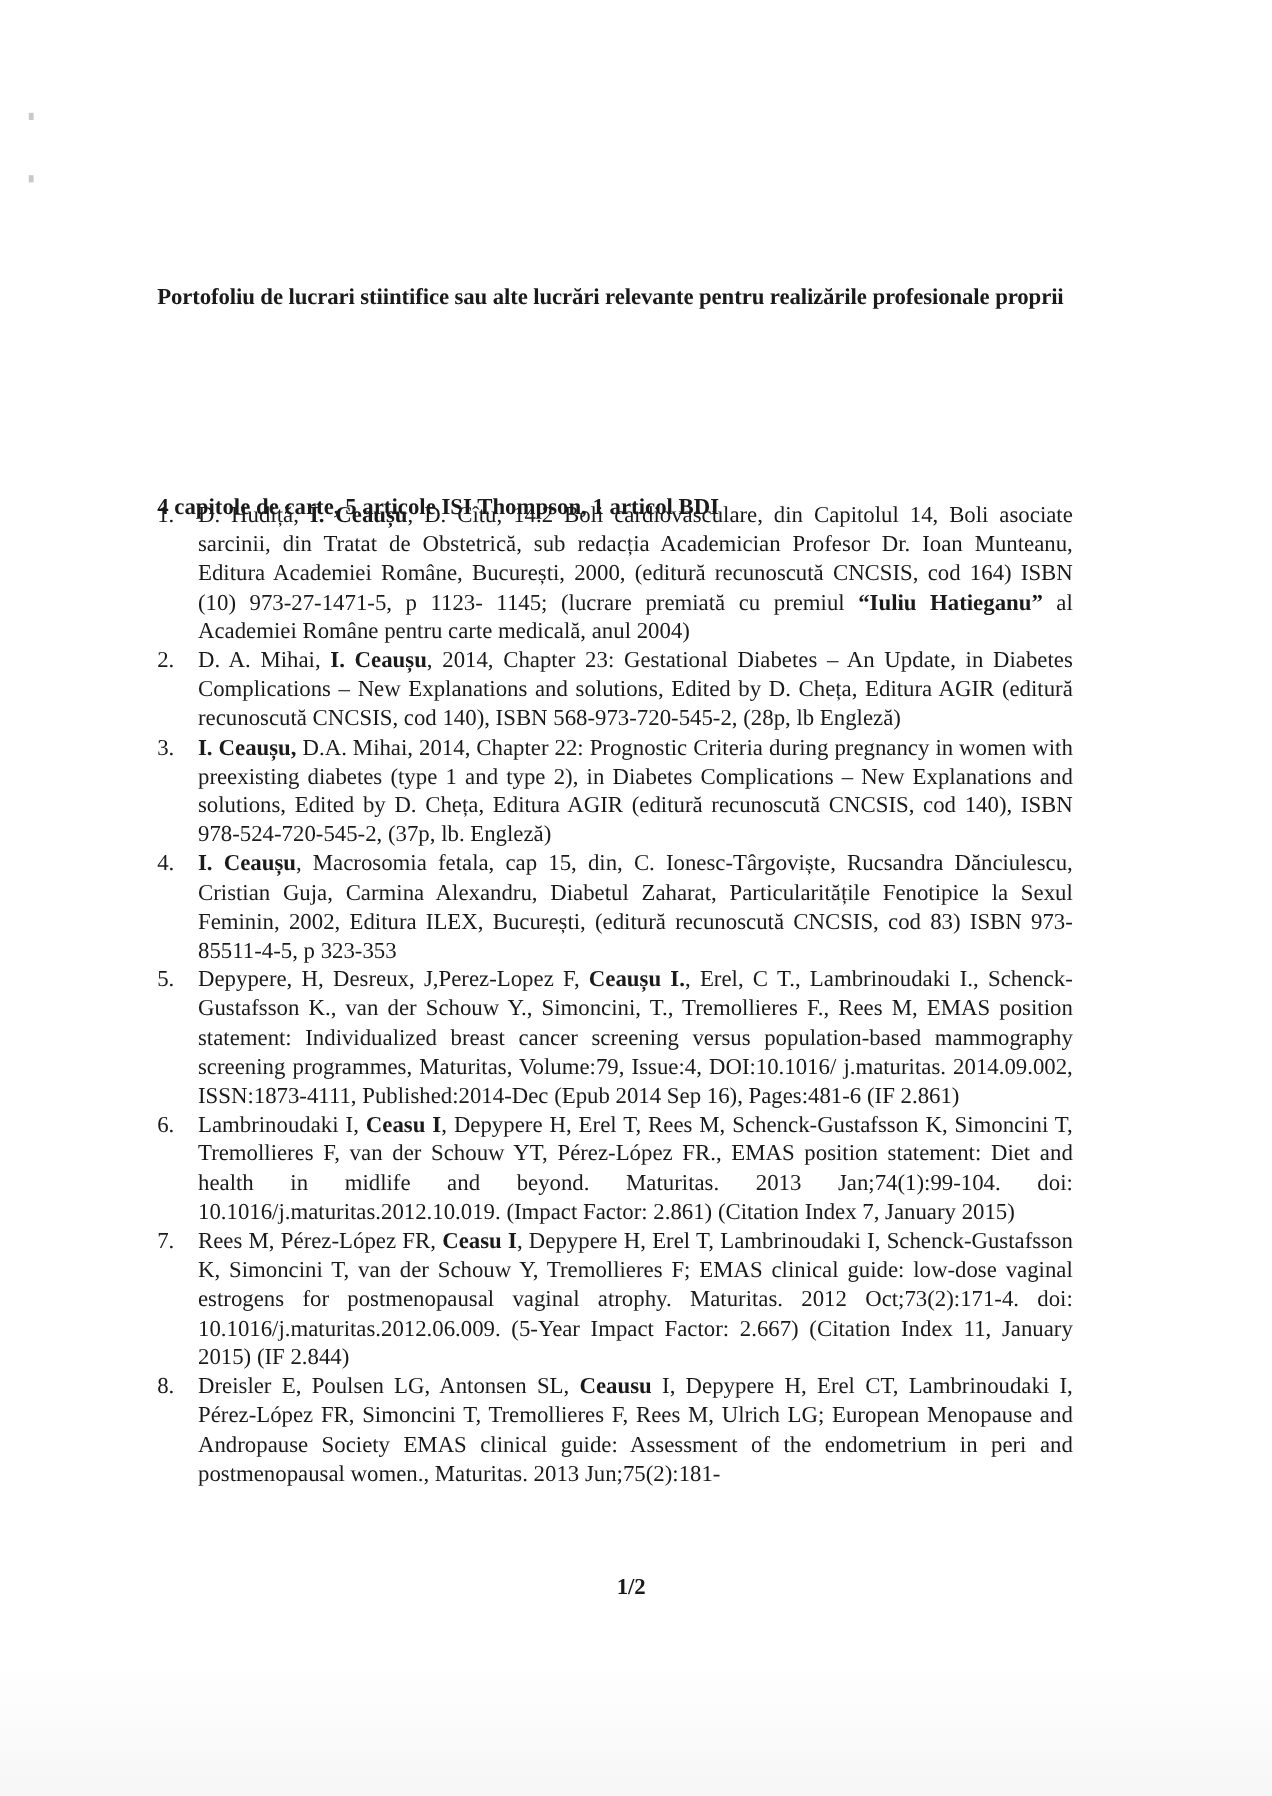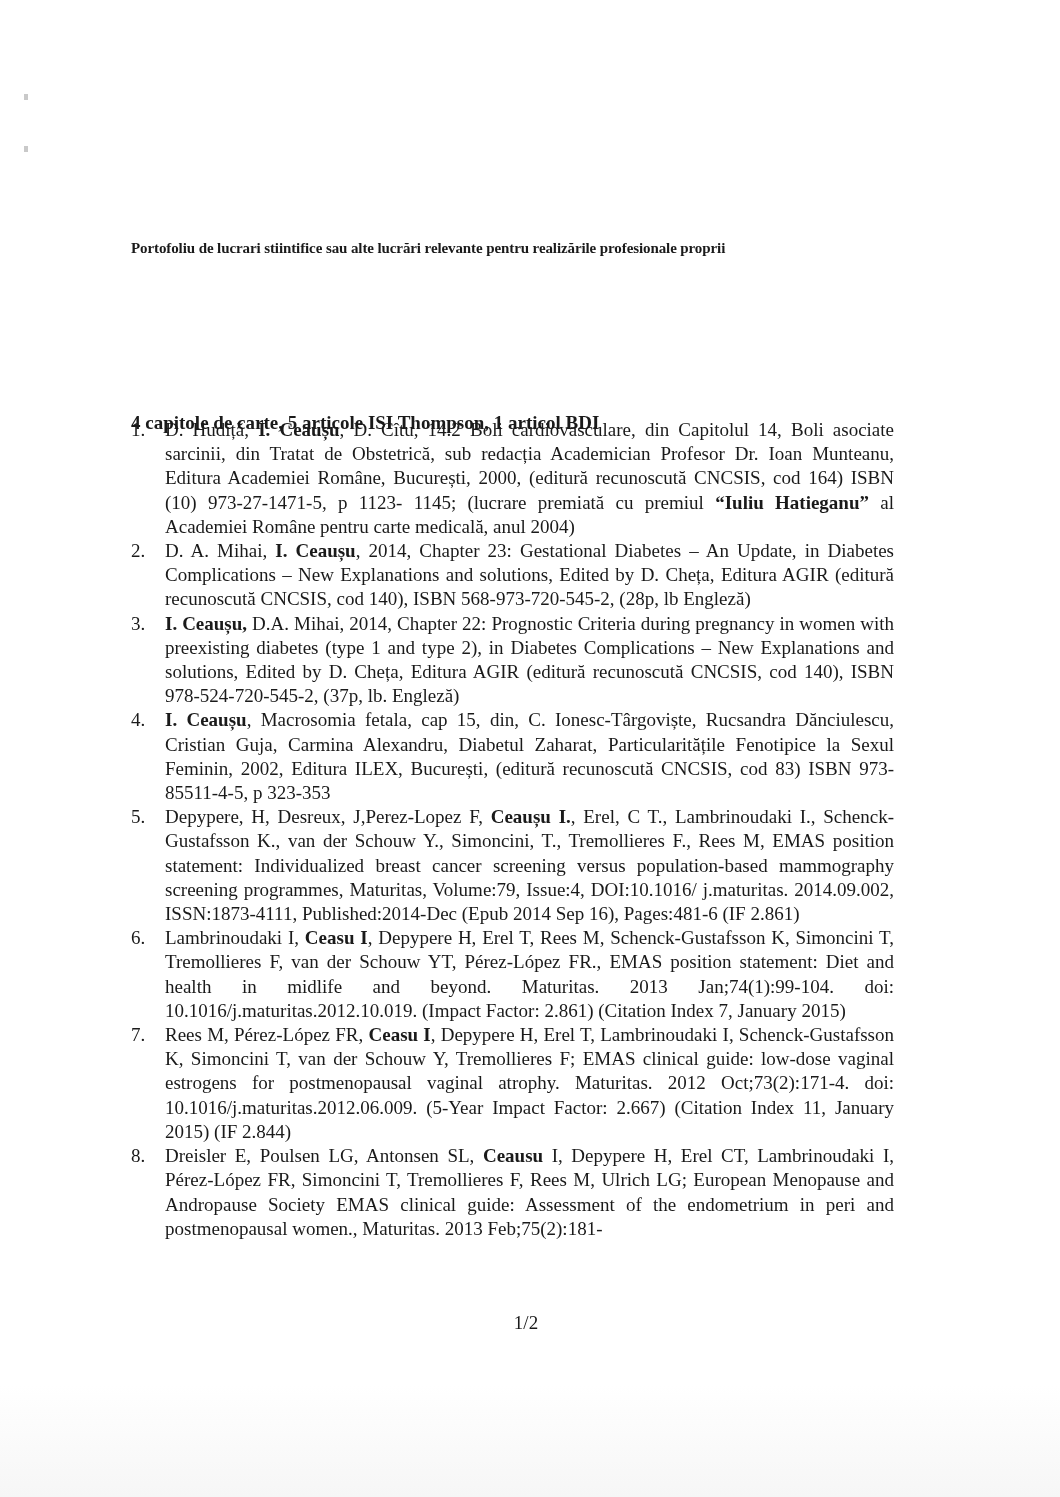--- a/index.html
+++ b/index.html
@@ -3,36 +3,37 @@
 <meta charset="utf-8">
 <style>
   html, body { margin: 0; padding: 0; }
   body {
     width: 1060px; height: 1497px; background: #ffffff; position: relative; overflow: hidden;
     font-family: "Liberation Serif", "DejaVu Serif", serif; color: #1a1a1a;
   }
   .scan-mark { position: absolute; left: 24px; width: 4px; height: 6px; background: #c9c9c9; }
   .title {
     position: absolute; left: 131px; top: 235px; width: 760px;
-    font-weight: bold; font-size: 15px; line-height: 26px; letter-spacing: -0.1px;
+    font-weight: bold; font-size: 19px; line-height: 26px; letter-spacing: -0.1px;
   }
   .subtitle {
     position: absolute; left: 131px; top: 375px; width: 760px;
     font-weight: bold; font-size: 19px; line-height: 26px; margin-top: 35px;
   }
   ol.refs {
     position: absolute; left: 131px; top: 418px; width: 763px; margin: 0; padding: 0;
     list-style: none; font-size: 19px; line-height: 24.2px; text-align: justify;
   }
   ol.refs li { position: relative; padding-left: 34px; }
   .num { position: absolute; left: 0; top: 0; width: 28px; text-align: left; }
   .b { font-weight: bold; }
   .footer {
     position: absolute; left: 0; top: 1312px; width: 1052px; text-align: center;
     font-size: 19px;
+    font-weight: bold;
   }
   .bottom-shade {
     position: absolute; left: 0; top: 1385px; width: 1060px; height: 112px;
     background: linear-gradient(#ffffff, #f6f6f6);
   }
 </style>
 </head>
 <body>
 
 <div class="scan-mark" style="top:94px;"></div>
@@ -57,18 +58,18 @@
   <li>
     <span class="num">5.</span><span>Depypere, H, Desreux, J,Perez-Lopez F, </span><span class="b">Ceaușu I.</span><span>, Erel, C T., Lambrinoudaki I., Schenck-Gustafsson K., van der Schouw Y., Simoncini, T., Tremollieres F., Rees M, EMAS position statement: Individualized breast cancer screening versus population-based mammography screening programmes, Maturitas, Volume:79, Issue:4, DOI:10.1016/ j.maturitas. 2014.09.002, ISSN:1873-4111, Published:2014-Dec (Epub 2014 Sep 16), Pages:481-6 (IF 2.861)</span>
   </li>
   <li>
     <span class="num">6.</span><span>Lambrinoudaki I, </span><span class="b">Ceasu I</span><span>, Depypere H, Erel T, Rees M, Schenck-Gustafsson K, Simoncini T, Tremollieres F, van der Schouw YT, Pérez-López FR., EMAS position statement: Diet and health in midlife and beyond. Maturitas. 2013 Jan;74(1):99-104. doi: 10.1016/j.maturitas.2012.10.019. (Impact Factor: 2.861) (Citation Index 7, January 2015)</span>
   </li>
   <li>
     <span class="num">7.</span><span>Rees M, Pérez-López FR, </span><span class="b">Ceasu I</span><span>, Depypere H, Erel T, Lambrinoudaki I, Schenck-Gustafsson K, Simoncini T, van der Schouw Y, Tremollieres F; EMAS clinical guide: low-dose vaginal estrogens for postmenopausal vaginal atrophy. Maturitas. 2012 Oct;73(2):171-4. doi: 10.1016/j.maturitas.2012.06.009. (5-Year Impact Factor: 2.667) (Citation Index 11, January 2015) (IF 2.844)</span>
   </li>
   <li>
-    <span class="num">8.</span><span>Dreisler E, Poulsen LG, Antonsen SL, </span><span class="b">Ceausu</span><span> I, Depypere H, Erel CT, Lambrinoudaki I, Pérez-López FR, Simoncini T, Tremollieres F, Rees M, Ulrich LG; European Menopause and Andropause Society EMAS clinical guide: Assessment of the endometrium in peri and postmenopausal women., Maturitas. 2013 Feb;75(2):181-</span>
+    <span class="num">8.</span><span>Dreisler E, Poulsen LG, Antonsen SL, </span><span class="b">Ceausu</span><span> I, Depypere H, Erel CT, Lambrinoudaki I, Pérez-López FR, Simoncini T, Tremollieres F, Rees M, Ulrich LG; European Menopause and Andropause Society EMAS clinical guide: Assessment of the endometrium in peri and postmenopausal women., Maturitas. 2013 Jun;75(2):181-</span>
   </li>
 </ol>
 
 <div class="footer">1/2</div>
 <div class="bottom-shade"></div>
 
 </body></html>

